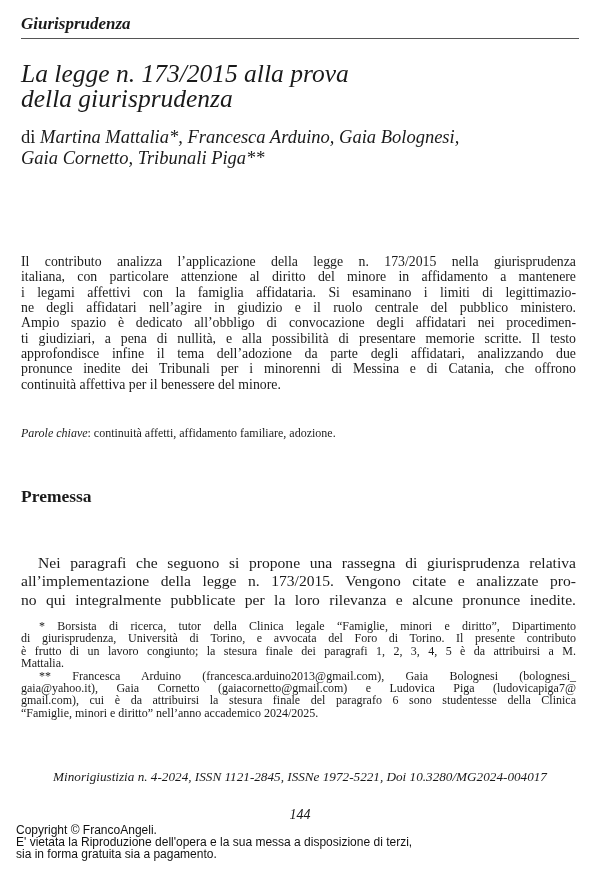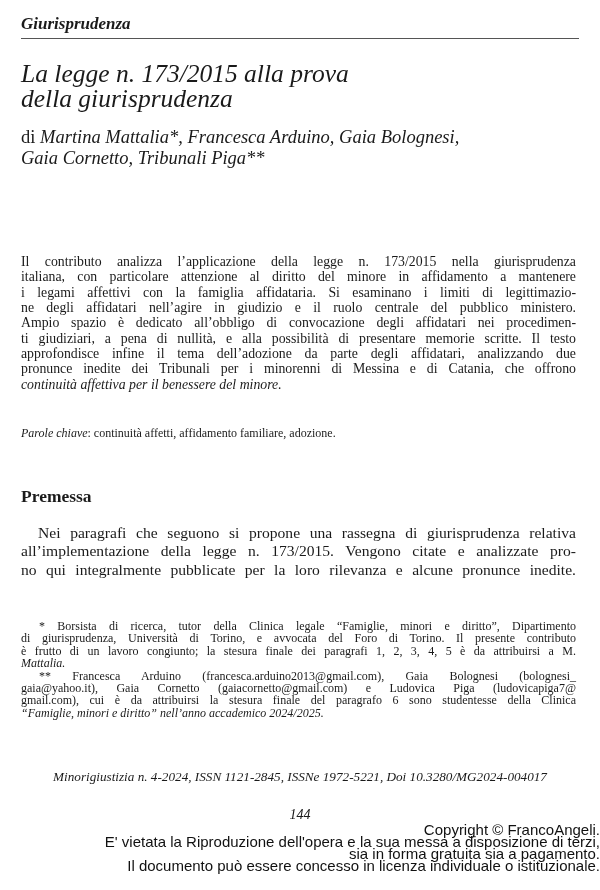--- a/index.html
+++ b/index.html
@@ -5,30 +5,30 @@
   html, body { margin:0; padding:0; background:#fff; }
   body { width:600px; height:890px; position:relative; overflow:hidden; color:#1a1a1a;
          font-family:"Liberation Serif", "DejaVu Serif", serif; }
   .abs { position:absolute; left:21px; right:24px; }
   .section-label { top:14px; font-size:17px; font-weight:bold; font-style:italic; line-height:20px;font-family:Liberation Serif, serif; }
   .rule { position:absolute; left:21px; right:21px; top:38px; height:0; border-top:1.5px solid #555; }
   .title { top:61px; font-size:25.5px; font-style:italic; line-height:25px; }
   .authors { top:127px; font-size:18.5px; line-height:21px; }
   .authors i { }
   .lines .ln { display:block; text-align:justify; text-align-last:justify; white-space:nowrap; height:auto; }
-  .lines .ln.last { text-align-last:left;font-style:italic; }
+  .lines .ln.last { text-align-last:left; }
   .abstract { top:254px; font-size:13.8px; line-height:15.35px; }
   .keywords { top:425px; font-size:12px; line-height:16px; }
   .heading { top:486px; font-size:17.5px; font-weight:bold; line-height:20px; }
-  .body-text { top:524px; font-size:15.6px; line-height:18.4px; }
+  .body-text { top:554px; font-size:15.6px; line-height:18.4px; }
   .footnotes { top:620px; font-size:12px; line-height:12.4px; }
   .journal { top:769px; left:0; right:0; text-align:center; font-size:13.2px; font-style:italic; line-height:15px; }
   .pageno { top:807px; left:0; right:0; text-align:center; font-size:14px; font-style:italic; line-height:16px; }
-  .copyright { top:824px; left:0; right:0; text-align:right; font-family:"Liberation Sans", "DejaVu Sans", sans-serif;
-               font-size:15px; line-height:12px; color:#111;padding-left:16px; }
+  .copyright { top:824px; left:0; right:0; text-align:left; font-family:"Liberation Sans", "DejaVu Sans", sans-serif;
+               font-size:12px; line-height:12px; color:#111;padding-left:16px; }
   .indent { padding-left:17px; }
   .fn-indent { padding-left:18px; }
 </style>
 </head>
 <body>
 
 <div class="abs section-label">Giurisprudenza</div>
 <div class="rule"></div>
 
 <div class="abs title">
@@ -76,14 +76,13 @@
   <span class="ln last">“Famiglie, minori e diritto” nell’anno accademico 2024/2025.</span>
 </div>
 
 <div class="abs journal">Minorigiustizia n. 4-2024, ISSN 1121-2845, ISSNe 1972-5221, Doi 10.3280/MG2024-004017</div>
 <div class="abs pageno">144</div>
 
 <div class="abs copyright">
   <div>Copyright © FrancoAngeli.</div>
   <div>E' vietata la Riproduzione dell'opera e la sua messa a disposizione di terzi,</div>
   <div>sia in forma gratuita sia a pagamento.</div>
-  <div>Il documento può essere concesso in licenza individuale o istituzionale.</div>
 </div>
 
 </body></html>

